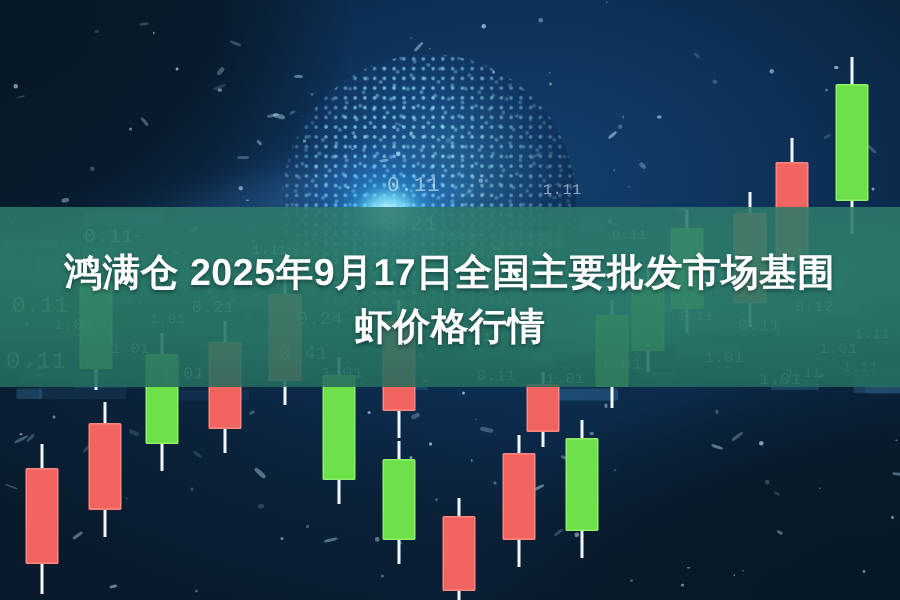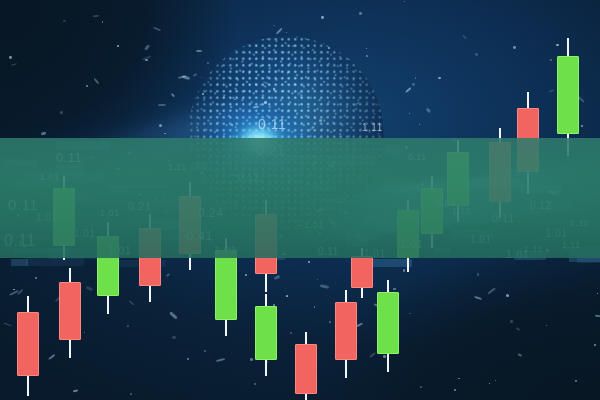--- a/index.html
+++ b/index.html
@@ -88,21 +88,21 @@
   }
   .candle .body{
     position:absolute;left:0;right:0;border-radius:1px;
   }
   .candle.up   .body{background:#6ee04a;border:1px solid #8ff06a;}
   .candle.down .body{background:#f2645f;border:1px solid #ff8681;}
 
   
   .num{
     position:absolute;color:rgba(228,244,252,0.60);
-    font-family:Liberation Sans, sans-serif;
+    font-family:Liberation Mono, monospace;
     white-space:nowrap;letter-spacing:0.5px;
   }
   .bar-tex{position:absolute;background:rgba(90,175,230,0.38);border-radius:1px;}
 
   
   .green-band{
     position:absolute;left:0;right:0;
     background:linear-gradient(180deg,
       rgba(46,122,108,0.88) 0%,
       rgba(44,126,106,0.90) 35%,
@@ -480,14 +480,18 @@
       <div class="num" style="left: 506px; top: 248px; font-size: 11px;">1.01</div>
       <div class="num" style="left: 524px; top: 244px; font-size: 9px;">1.11</div>
       <div class="num" style="left: 436px; top: 198px; font-size: 9px;">1.01</div>
       <div class="num" style="left: 364px; top: 248px; font-size: 10px;">1.01</div>
       <div class="num" style="left: 318px; top: 246px; font-size: 10px;">0.11</div>
       <div class="num" style="left: 304px; top: 220px; font-size: 9px;">1.01</div>
     </div>
 
   <div class="green-band" id="green-band" style="top: 138px; height: 120px; background: linear-gradient(rgba(46, 122, 108, 0.88) 0%, rgba(44, 126, 106, 0.9) 35%, rgba(40, 118, 100, 0.9) 72%, rgba(36, 108, 94, 0.88) 100%);"></div>
 
+  <div class="title-wrap" id="title-wrap" style="top: 160px; height: 80px;">
+    <div class="title-line">鸿满仓 2025年9月17日全国主要批发市场基围</div>
+    <div class="title-line">虾价格行情</div>
+  </div>
 
 </div>
 
 </body></html>

